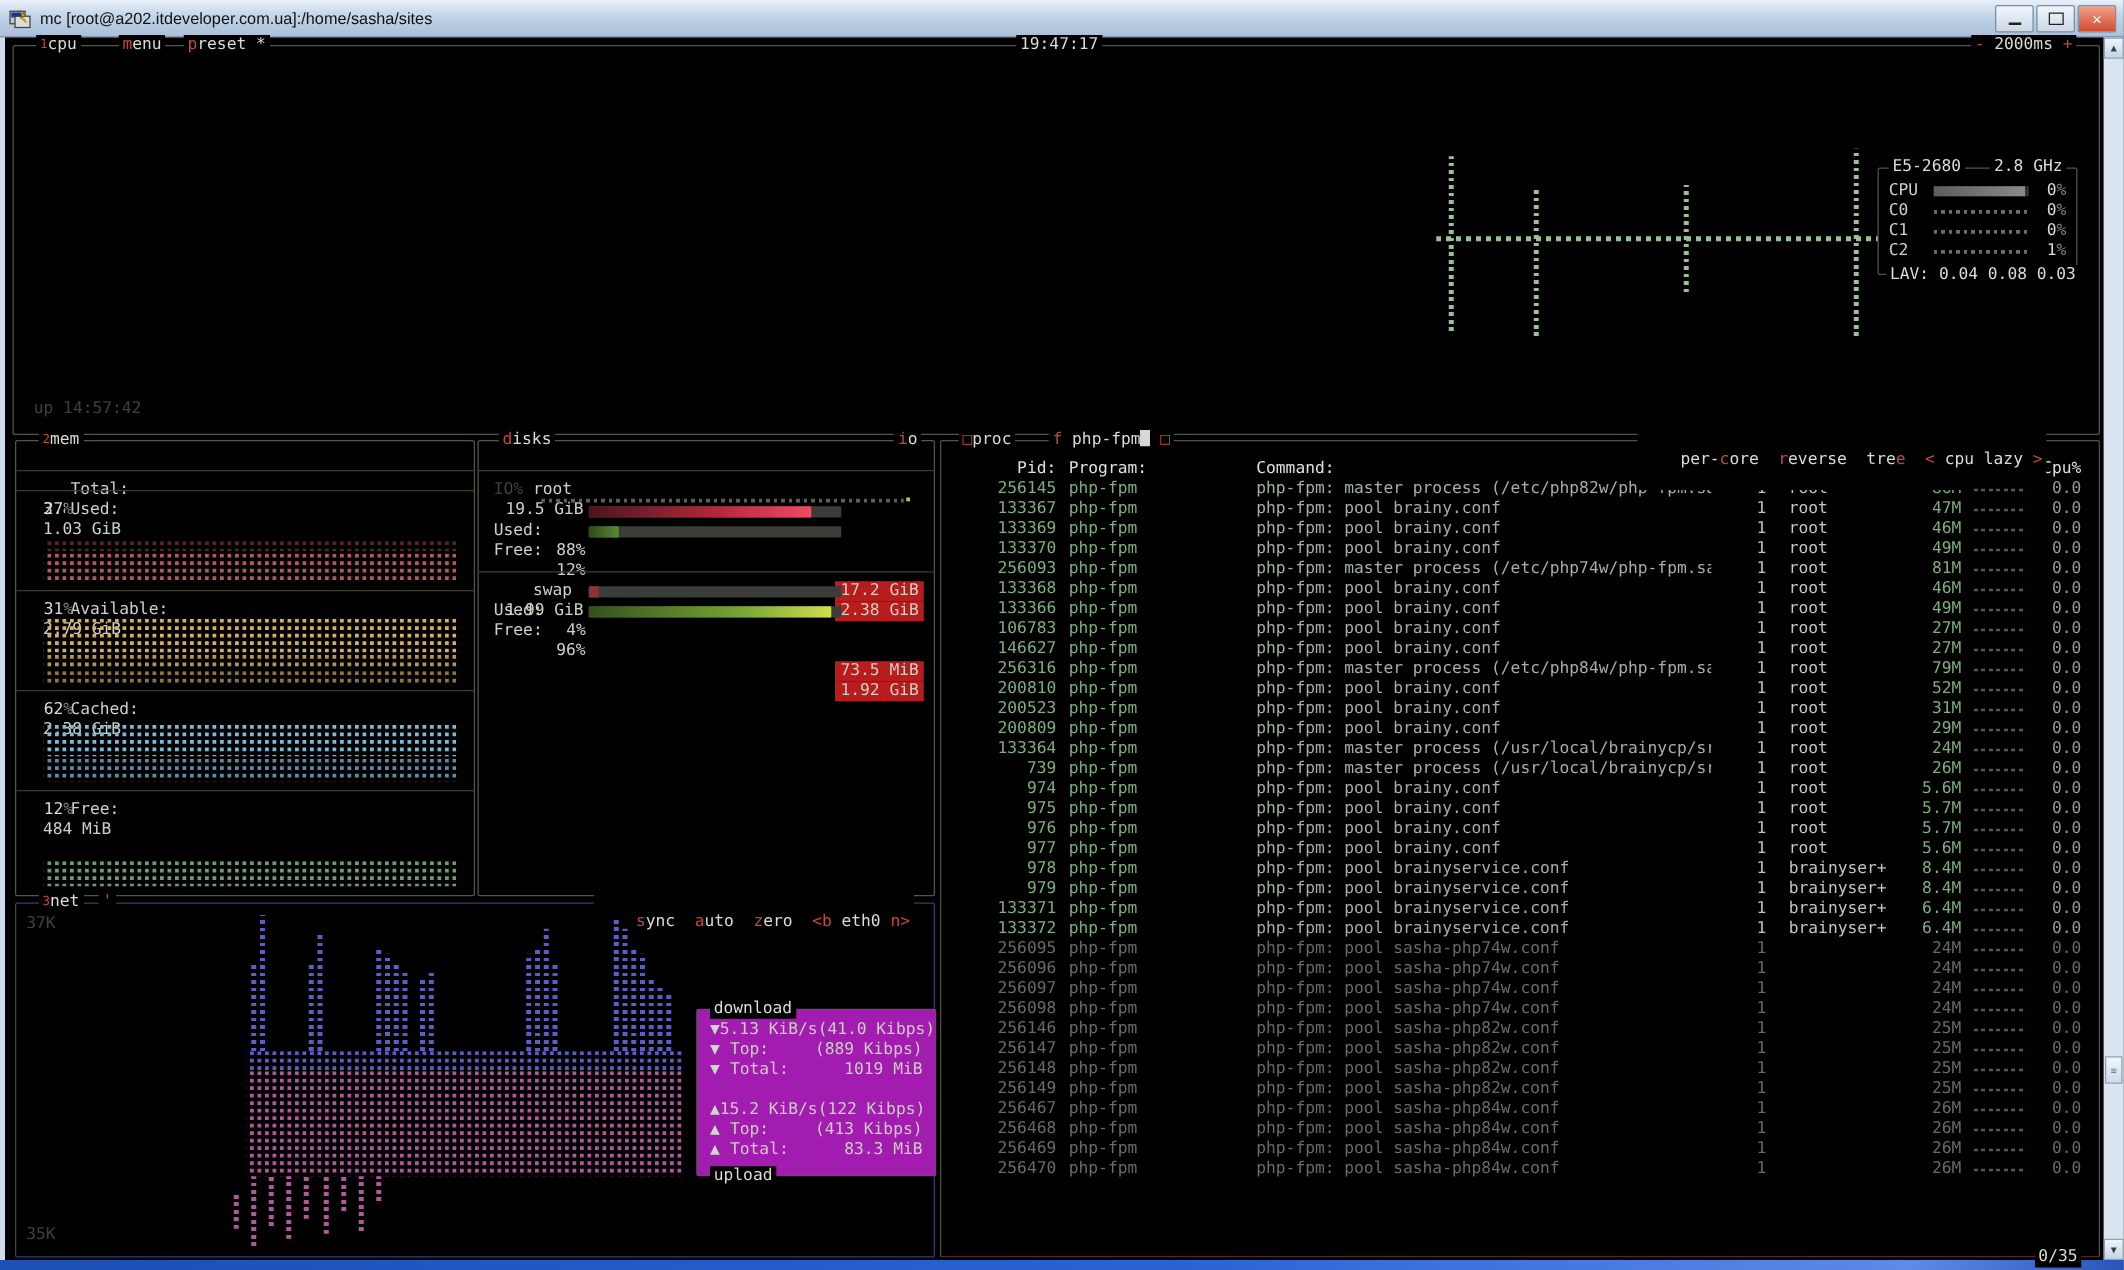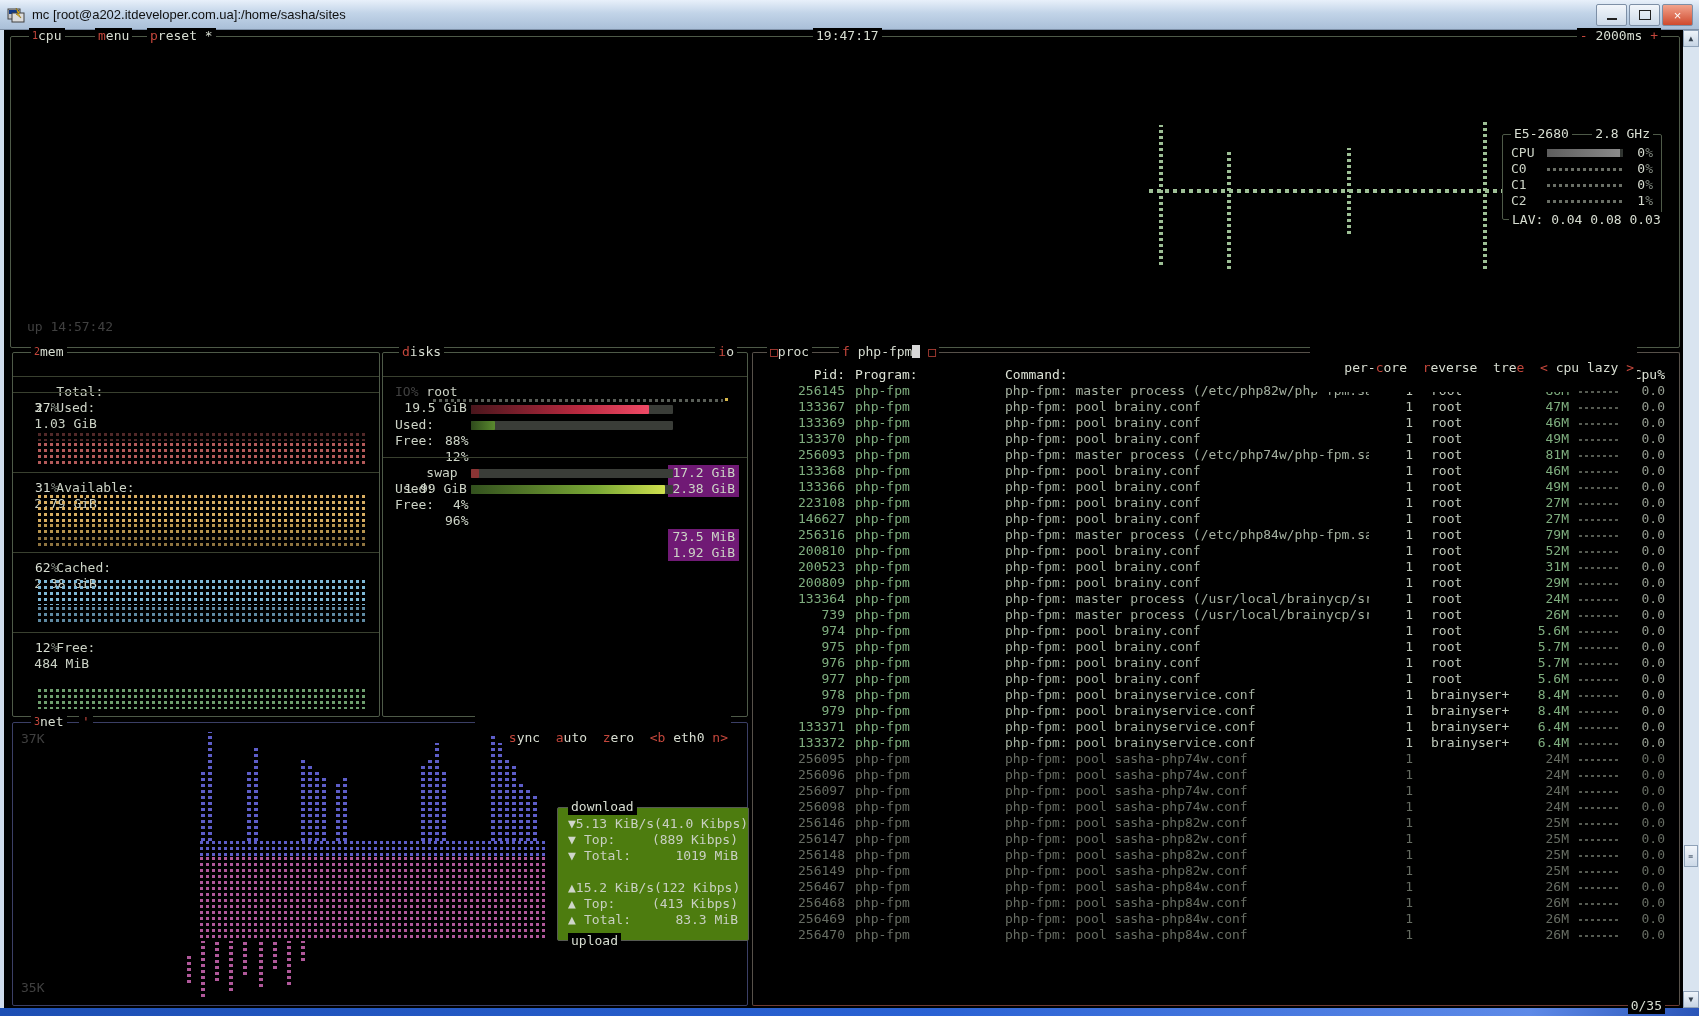--- a/index.html
+++ b/index.html
@@ -31,21 +31,21 @@
   .ptab{position:absolute;top:-9px;background:#000;padding:0 3px;white-space:pre;line-height:16px}
   .pbot{position:absolute;bottom:-9px;background:#000;padding:0 3px;white-space:pre;line-height:16px}
   .red{color:#c5473c}
   .dim{color:#404040}
   .wht{color:#d8ded2}
   .sup{font-size:10px;vertical-align:top;color:#c5473c}
   .row16{position:absolute;left:0;right:0;height:16px;line-height:16px;white-space:pre}
   .rule::before{content:"";position:absolute;left:0;right:0;top:8px;height:1px;background:#39402f}
   .rule span{position:relative;background:#000;padding:0 4px}
   .lbl{position:absolute;background:#000;padding:0 4px}
-  .val{position:absolute;right:14px;background:#701a75;padding:0 4px}
+  .val{position:absolute;right:14px;background:#b91c1c;padding:0 4px}
   .pct b{font-weight:normal;color:#d8ded2}.pct i{font-style:normal;color:#7d847b}
   
   .dots{position:absolute;background-image:conic-gradient(var(--c) 25%,transparent 0);background-size:6px 6px}
   .vdots{position:absolute;width:4px;background-image:repeating-linear-gradient(0deg,var(--c) 0 3px,transparent 3px 6px)}
   .hdots{position:absolute;height:4px;background-image:repeating-linear-gradient(90deg,var(--c) 0 4px,transparent 4px 8px)}
   .ldots{position:absolute;height:3px;background-image:repeating-linear-gradient(90deg,var(--c) 0 3px,transparent 3px 6px)}
   
   .bar{position:absolute;height:9px;top:4px;background:#3a3d38;border-radius:1px}
   .fill{position:absolute;left:0;top:0;height:9px;border-radius:1px}
   
@@ -273,21 +273,21 @@
       <div class="vdots" style="--c: #b0589a; left: 202px; top: 218px; height: 40px; position: absolute;"></div>
       <div class="vdots" style="--c: #b0589a; left: 216px; top: 218px; height: 50px; position: absolute;"></div>
       <div class="vdots" style="--c: #b0589a; left: 230px; top: 218px; height: 34px; position: absolute;"></div>
       <div class="vdots" style="--c: #b0589a; left: 246px; top: 218px; height: 46px; position: absolute;"></div>
       <div class="vdots" style="--c: #b0589a; left: 260px; top: 218px; height: 28px; position: absolute;"></div>
       <div class="vdots" style="--c: #b0589a; left: 274px; top: 218px; height: 44px; position: absolute;"></div>
       <div class="vdots" style="--c: #b0589a; left: 288px; top: 218px; height: 20px; position: absolute;"></div>
       <div class="vdots" style="--c: #b0589a; left: 174px; top: 230px; height: 30px; position: absolute;"></div>
     </div>
 
-  <div class="panel" style="left:544px;top:84px;width:190px;height:132px;border-color:#565a52;background:#4d7c0f;z-index:3">
+  <div class="panel" style="left:544px;top:84px;width:190px;height:132px;border-color:#565a52;background:#a21caf;z-index:3">
     <span class="ptab" style="left:10px"><span class="wht">download</span></span>
     <div style="padding-top:8px">
       <div class="nbrow"><span class="ar">▼</span><span>5.13 KiB/s</span><span class="sp"></span><span>(41.0 Kibps)</span></div>
       <div class="nbrow"><span class="ar">▼</span><span>Top:</span><span class="sp"></span><span>(889 Kibps)</span></div>
       <div class="nbrow"><span class="ar">▼</span><span>Total:</span><span class="sp"></span><span>1019 MiB</span></div>
       <div class="nbrow"></div>
       <div class="nbrow"><span class="ar">▲</span><span>15.2 KiB/s</span><span class="sp"></span><span>(122 Kibps)</span></div>
       <div class="nbrow"><span class="ar">▲</span><span>Top:</span><span class="sp"></span><span>(413 Kibps)</span></div>
       <div class="nbrow"><span class="ar">▲</span><span>Total:</span><span class="sp"></span><span>83.3 MiB</span></div>
     </div>
@@ -314,21 +314,21 @@
       <span class="c-cpu">Cpu%</span>
     </div>
     <div id="proc-rows">
         <div class="prow"><span class="c-pid">256145</span><span class="c-prog">php-fpm</span><span class="c-cmd">php-fpm: master process (/etc/php82w/php-fpm.sasha.</span><span class="c-thr">1</span><span class="c-user">root</span><span class="c-mem">86M</span><span class="c-dots"><i class="trail"></i></span><span class="c-cpu">0.0</span></div>
         <div class="prow"><span class="c-pid">133367</span><span class="c-prog">php-fpm</span><span class="c-cmd">php-fpm: pool brainy.conf</span><span class="c-thr">1</span><span class="c-user">root</span><span class="c-mem">47M</span><span class="c-dots"><i class="trail"></i></span><span class="c-cpu">0.0</span></div>
         <div class="prow"><span class="c-pid">133369</span><span class="c-prog">php-fpm</span><span class="c-cmd">php-fpm: pool brainy.conf</span><span class="c-thr">1</span><span class="c-user">root</span><span class="c-mem">46M</span><span class="c-dots"><i class="trail"></i></span><span class="c-cpu">0.0</span></div>
         <div class="prow"><span class="c-pid">133370</span><span class="c-prog">php-fpm</span><span class="c-cmd">php-fpm: pool brainy.conf</span><span class="c-thr">1</span><span class="c-user">root</span><span class="c-mem">49M</span><span class="c-dots"><i class="trail"></i></span><span class="c-cpu">0.0</span></div>
         <div class="prow"><span class="c-pid">256093</span><span class="c-prog">php-fpm</span><span class="c-cmd">php-fpm: master process (/etc/php74w/php-fpm.sasha.</span><span class="c-thr">1</span><span class="c-user">root</span><span class="c-mem">81M</span><span class="c-dots"><i class="trail"></i></span><span class="c-cpu">0.0</span></div>
         <div class="prow"><span class="c-pid">133368</span><span class="c-prog">php-fpm</span><span class="c-cmd">php-fpm: pool brainy.conf</span><span class="c-thr">1</span><span class="c-user">root</span><span class="c-mem">46M</span><span class="c-dots"><i class="trail"></i></span><span class="c-cpu">0.0</span></div>
         <div class="prow"><span class="c-pid">133366</span><span class="c-prog">php-fpm</span><span class="c-cmd">php-fpm: pool brainy.conf</span><span class="c-thr">1</span><span class="c-user">root</span><span class="c-mem">49M</span><span class="c-dots"><i class="trail"></i></span><span class="c-cpu">0.0</span></div>
-        <div class="prow"><span class="c-pid">223108</span><span class="c-prog">php-fpm</span><span class="c-cmd">php-fpm: pool brainy.conf</span><span class="c-thr">1</span><span class="c-user">root</span><span class="c-mem">27M</span><span class="c-dots"><i class="trail"></i></span><span class="c-cpu">0.0</span></div>
+        <div class="prow"><span class="c-pid">106783</span><span class="c-prog">php-fpm</span><span class="c-cmd">php-fpm: pool brainy.conf</span><span class="c-thr">1</span><span class="c-user">root</span><span class="c-mem">27M</span><span class="c-dots"><i class="trail"></i></span><span class="c-cpu">0.0</span></div>
         <div class="prow"><span class="c-pid">146627</span><span class="c-prog">php-fpm</span><span class="c-cmd">php-fpm: pool brainy.conf</span><span class="c-thr">1</span><span class="c-user">root</span><span class="c-mem">27M</span><span class="c-dots"><i class="trail"></i></span><span class="c-cpu">0.0</span></div>
         <div class="prow"><span class="c-pid">256316</span><span class="c-prog">php-fpm</span><span class="c-cmd">php-fpm: master process (/etc/php84w/php-fpm.sasha.</span><span class="c-thr">1</span><span class="c-user">root</span><span class="c-mem">79M</span><span class="c-dots"><i class="trail"></i></span><span class="c-cpu">0.0</span></div>
         <div class="prow"><span class="c-pid">200810</span><span class="c-prog">php-fpm</span><span class="c-cmd">php-fpm: pool brainy.conf</span><span class="c-thr">1</span><span class="c-user">root</span><span class="c-mem">52M</span><span class="c-dots"><i class="trail"></i></span><span class="c-cpu">0.0</span></div>
         <div class="prow"><span class="c-pid">200523</span><span class="c-prog">php-fpm</span><span class="c-cmd">php-fpm: pool brainy.conf</span><span class="c-thr">1</span><span class="c-user">root</span><span class="c-mem">31M</span><span class="c-dots"><i class="trail"></i></span><span class="c-cpu">0.0</span></div>
         <div class="prow"><span class="c-pid">200809</span><span class="c-prog">php-fpm</span><span class="c-cmd">php-fpm: pool brainy.conf</span><span class="c-thr">1</span><span class="c-user">root</span><span class="c-mem">29M</span><span class="c-dots"><i class="trail"></i></span><span class="c-cpu">0.0</span></div>
         <div class="prow"><span class="c-pid">133364</span><span class="c-prog">php-fpm</span><span class="c-cmd">php-fpm: master process (/usr/local/brainycp/src/co</span><span class="c-thr">1</span><span class="c-user">root</span><span class="c-mem">24M</span><span class="c-dots"><i class="trail"></i></span><span class="c-cpu">0.0</span></div>
         <div class="prow"><span class="c-pid">739</span><span class="c-prog">php-fpm</span><span class="c-cmd">php-fpm: master process (/usr/local/brainycp/src/co</span><span class="c-thr">1</span><span class="c-user">root</span><span class="c-mem">26M</span><span class="c-dots"><i class="trail"></i></span><span class="c-cpu">0.0</span></div>
         <div class="prow"><span class="c-pid">974</span><span class="c-prog">php-fpm</span><span class="c-cmd">php-fpm: pool brainy.conf</span><span class="c-thr">1</span><span class="c-user">root</span><span class="c-mem">5.6M</span><span class="c-dots"><i class="trail"></i></span><span class="c-cpu">0.0</span></div>
         <div class="prow"><span class="c-pid">975</span><span class="c-prog">php-fpm</span><span class="c-cmd">php-fpm: pool brainy.conf</span><span class="c-thr">1</span><span class="c-user">root</span><span class="c-mem">5.7M</span><span class="c-dots"><i class="trail"></i></span><span class="c-cpu">0.0</span></div>
         <div class="prow"><span class="c-pid">976</span><span class="c-prog">php-fpm</span><span class="c-cmd">php-fpm: pool brainy.conf</span><span class="c-thr">1</span><span class="c-user">root</span><span class="c-mem">5.7M</span><span class="c-dots"><i class="trail"></i></span><span class="c-cpu">0.0</span></div>

